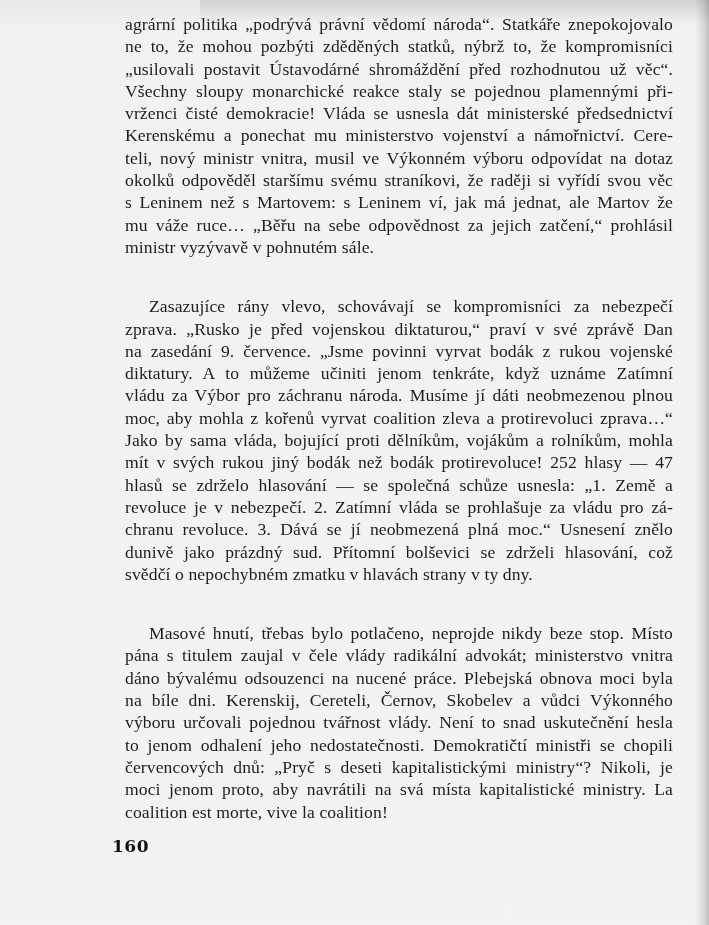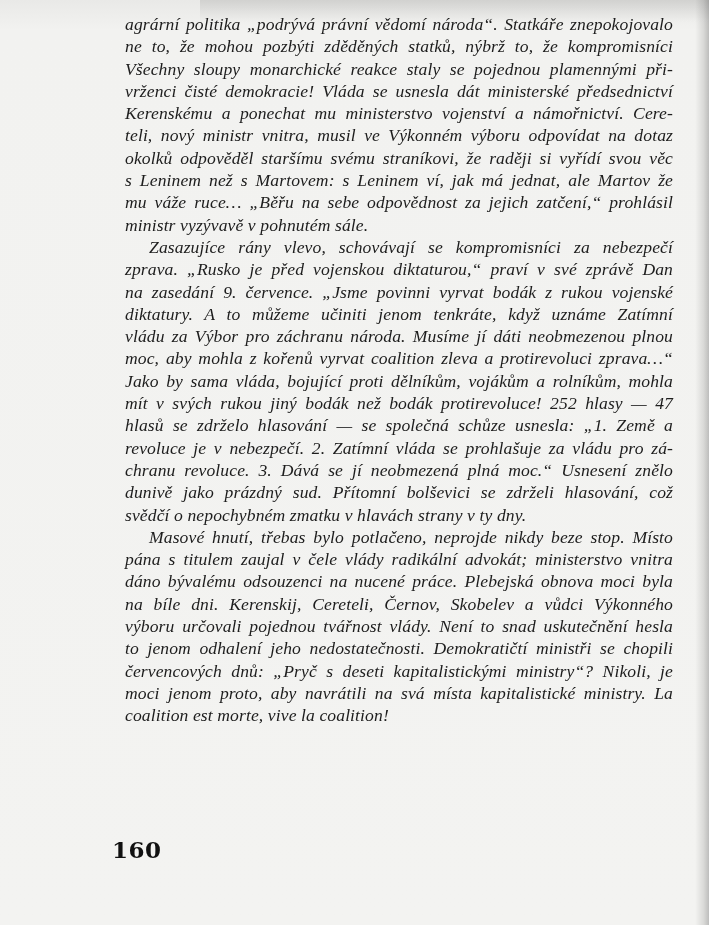--- a/index.html
+++ b/index.html
@@ -17,51 +17,51 @@
     position: absolute; right: 0; top: 0; width: 14px; height: 925px;
     background: linear-gradient(90deg, rgba(0,0,0,0) 0%, rgba(0,0,0,0.10) 60%, rgba(0,0,0,0.22) 100%);
   }
   .shadow-top {
     position: absolute; left: 200px; top: 0; width: 509px; height: 22px;
     background: linear-gradient(180deg, rgba(0,0,0,0.10), rgba(0,0,0,0));
   }
   .text-block {
     position: absolute; left: 125px; top: 13px; width: 548px;
     color: #1d1d1d;
-    font-style: italic;
   }
   .line {
     height: 22.3px; line-height: 22.3px;
     font-family: "Liberation Serif", "DejaVu Serif", serif;
     font-size: 17.6px;
     white-space: nowrap;
     text-align: justify;
     text-align-last: justify;
     letter-spacing: 0.1px;
   }
   .line.last { text-align-last: left; }
-  .line.indent { padding-left: 24px; }
+  .line.indent { padding-left: 24px; margin-top: 37px; }
   .page-number {
     position: absolute; left: 112px; top: 836px;
     font-family: "DejaVu Serif", serif;
-    font-weight: bold; font-size: 23px; color: #111;
+    font-weight: bold; font-size: 17px; color: #111;
     letter-spacing: 0.5px;
   }
 </style>
 </head>
 <body>
 
 <div class="page">
   <div class="shadow-top"></div>
   <div class="shadow-right"></div>
 
   <div class="text-block" id="text-block">
       <div>
         <div class="line">agrární politika „podrývá právní vědomí národa“. Statkáře znepokojovalo</div>
         <div class="line">ne to, že mohou pozbýti zděděných statků, nýbrž to, že kompromisníci</div>
+        <div class="line">„usilovali postavit Ústavodárné shromáždění před rozhodnutou už věc“.</div>
         <div class="line">Všechny sloupy monarchické reakce staly se pojednou plamennými při-</div>
         <div class="line">vrženci čisté demokracie! Vláda se usnesla dát ministerské předsednictví</div>
         <div class="line">Kerenskému a ponechat mu ministerstvo vojenství a námořnictví. Cere-</div>
         <div class="line">teli, nový ministr vnitra, musil ve Výkonném výboru odpovídat na dotaz</div>
         <div class="line">okolků odpověděl staršímu svému straníkovi, že raději si vyřídí svou věc</div>
         <div class="line">s Leninem než s Martovem: s Leninem ví, jak má jednat, ale Martov že</div>
         <div class="line">mu váže ruce… „Běřu na sebe odpovědnost za jejich zatčení,“ prohlásil</div>
         <div class="line last">ministr vyzývavě v pohnutém sále.</div>
       </div>
       <div>

